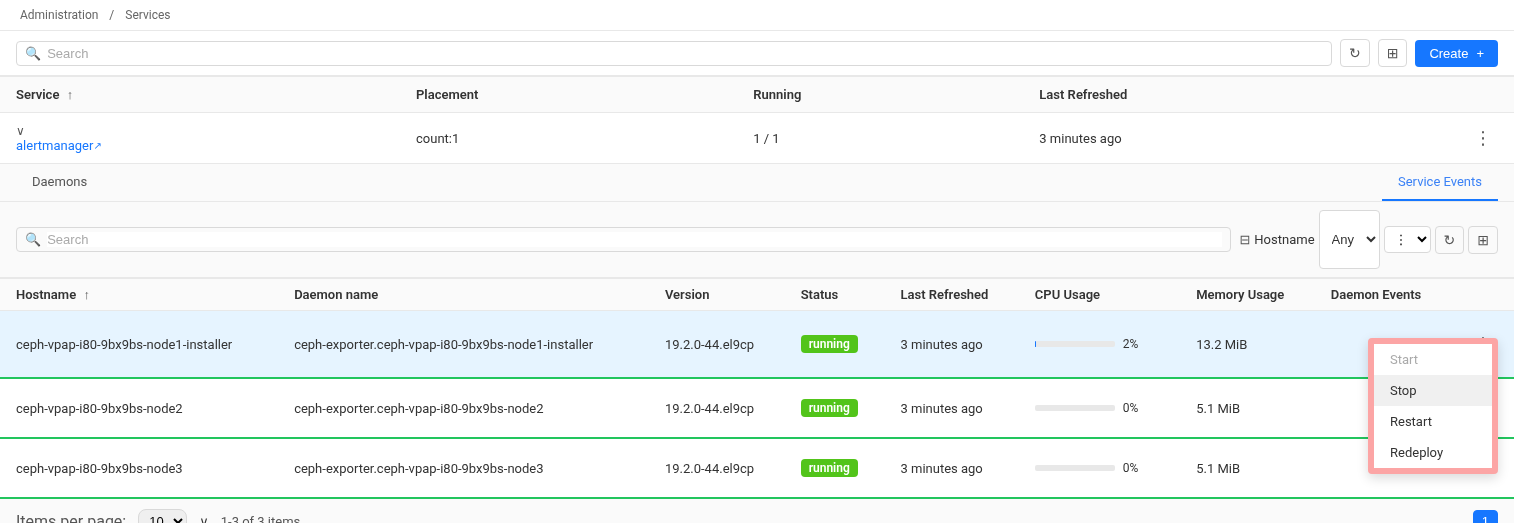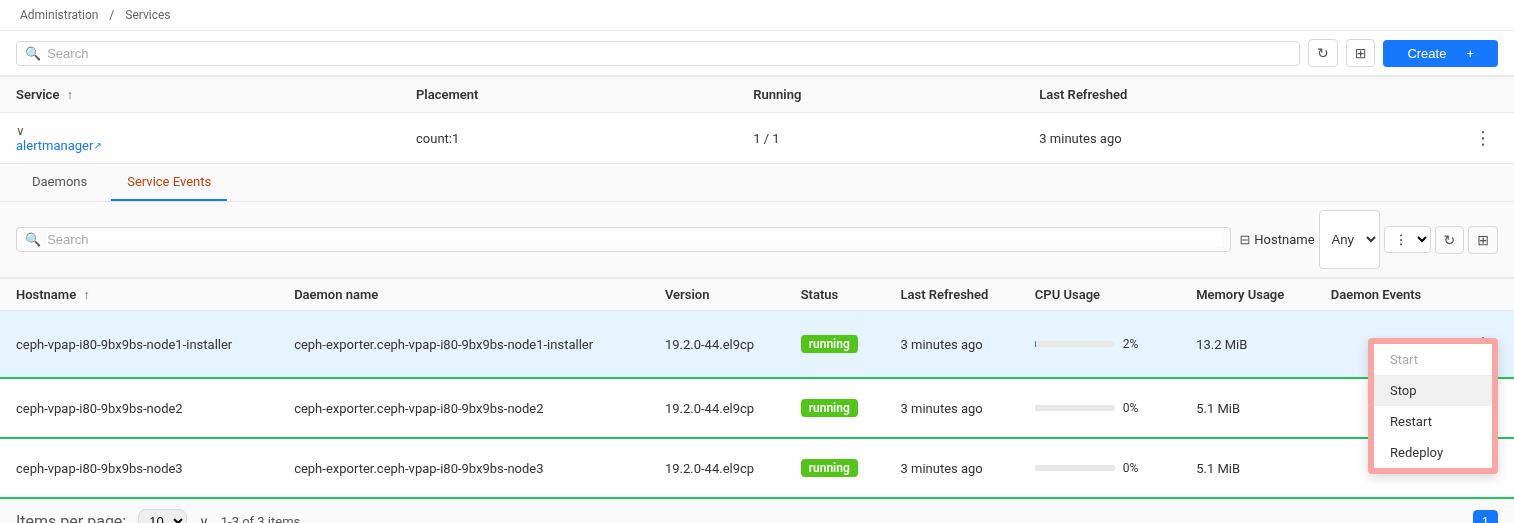--- a/index.html
+++ b/index.html
@@ -7,36 +7,36 @@
     
     .breadcrumb { padding: 8px 16px; font-size: 12px; color: #666; border-bottom: 1px solid #e8e8e8; }
     .breadcrumb span { margin: 0 4px; }
 
     .top-toolbar { display: flex; align-items: center; padding: 8px 16px; border-bottom: 1px solid #e8e8e8; gap: 8px; }
     .search-box { display: flex; align-items: center; flex: 1; border: 1px solid #d9d9d9; border-radius: 4px; padding: 4px 8px; gap: 6px; }
     .search-box input { border: none; outline: none; font-size: 13px; flex: 1; color: #333; }
     .search-box input::placeholder { color: #aaa; }
     .toolbar-actions { display: flex; align-items: center; gap: 8px; margin-left: auto; }
     .icon-btn { background: none; border: 1px solid #d9d9d9; border-radius: 4px; cursor: pointer; padding: 5px 8px; color: #555; font-size: 14px; display: flex; align-items: center; justify-content: center; }
-    .create-btn { background: #1677ff; color: #fff; border: none; border-radius: 4px; padding: 6px 24px; cursor: pointer; font-size: 13px; display: flex; align-items: center; gap: 20px; }
+    .create-btn { background: #1677ff; color: #fff; border: none; border-radius: 4px; padding: 6px 14px; cursor: pointer; font-size: 13px; display: flex; align-items: center; gap: 8px; }
 
     .main-table { width: 100%; border-collapse: collapse; }
     .main-table th { background: #fafafa; padding: 10px 16px; text-align: left; font-weight: 600; font-size: 13px; border-bottom: 1px solid #e8e8e8; border-top: 1px solid #e8e8e8; color: #333; }
     .main-table td { padding: 10px 16px; border-bottom: 1px solid #e8e8e8; vertical-align: middle; }
 
     .expand-btn { background: none; border: none; cursor: pointer; color: #555; font-size: 12px; margin-right: 4px; }
     .service-link { color: #1677ff; text-decoration: none; display: flex; align-items: center; }
     .external-icon { font-size: 10px; color: #1677ff; }
     .row-menu-btn { background: none; border: none; cursor: pointer; color: #555; font-size: 18px; padding: 2px 6px; }
 
     
     .tabs-section { border-bottom: 1px solid #e8e8e8; padding: 0 16px; margin-top: 0; }
-    .tabs { display: flex; gap: 8px; }
+    .tabs { display: flex; gap: 16px; justify-content: space-between; }
     .tab { padding: 10px 16px; cursor: pointer; font-size: 13px; color: #555; border-bottom: 2px solid transparent; }
-    .tab.active { color: #c2410c; border-bottom: 2px solid #1677ff; }
+    .tab.active { color: #3b82f6; border-bottom: 2px solid #1677ff; }
 
     
     .sub-table-container { background: #fff; }
     .sub-toolbar { display: flex; align-items: center; padding: 8px 16px; border-bottom: 1px solid #e8e8e8; gap: 8px; }
     .sub-search { display: flex; align-items: center; flex: 1; border: 1px solid #d9d9d9; border-radius: 4px; padding: 4px 8px; gap: 6px; }
     .sub-search input { border: none; outline: none; font-size: 13px; flex: 1; color: #333; }
     .sub-search input::placeholder { color: #aaa; }
     .filter-group { display: flex; align-items: center; gap: 4px; margin-left: auto; }
     .filter-select { border: 1px solid #d9d9d9; border-radius: 4px; padding: 20px 8px; font-size: 13px; background: #fff; cursor: pointer; color: #333; }
     .expand-select { border: 1px solid #d9d9d9; border-radius: 4px; padding: 4px 6px; font-size: 13px; background: #fff; cursor: pointer; }

